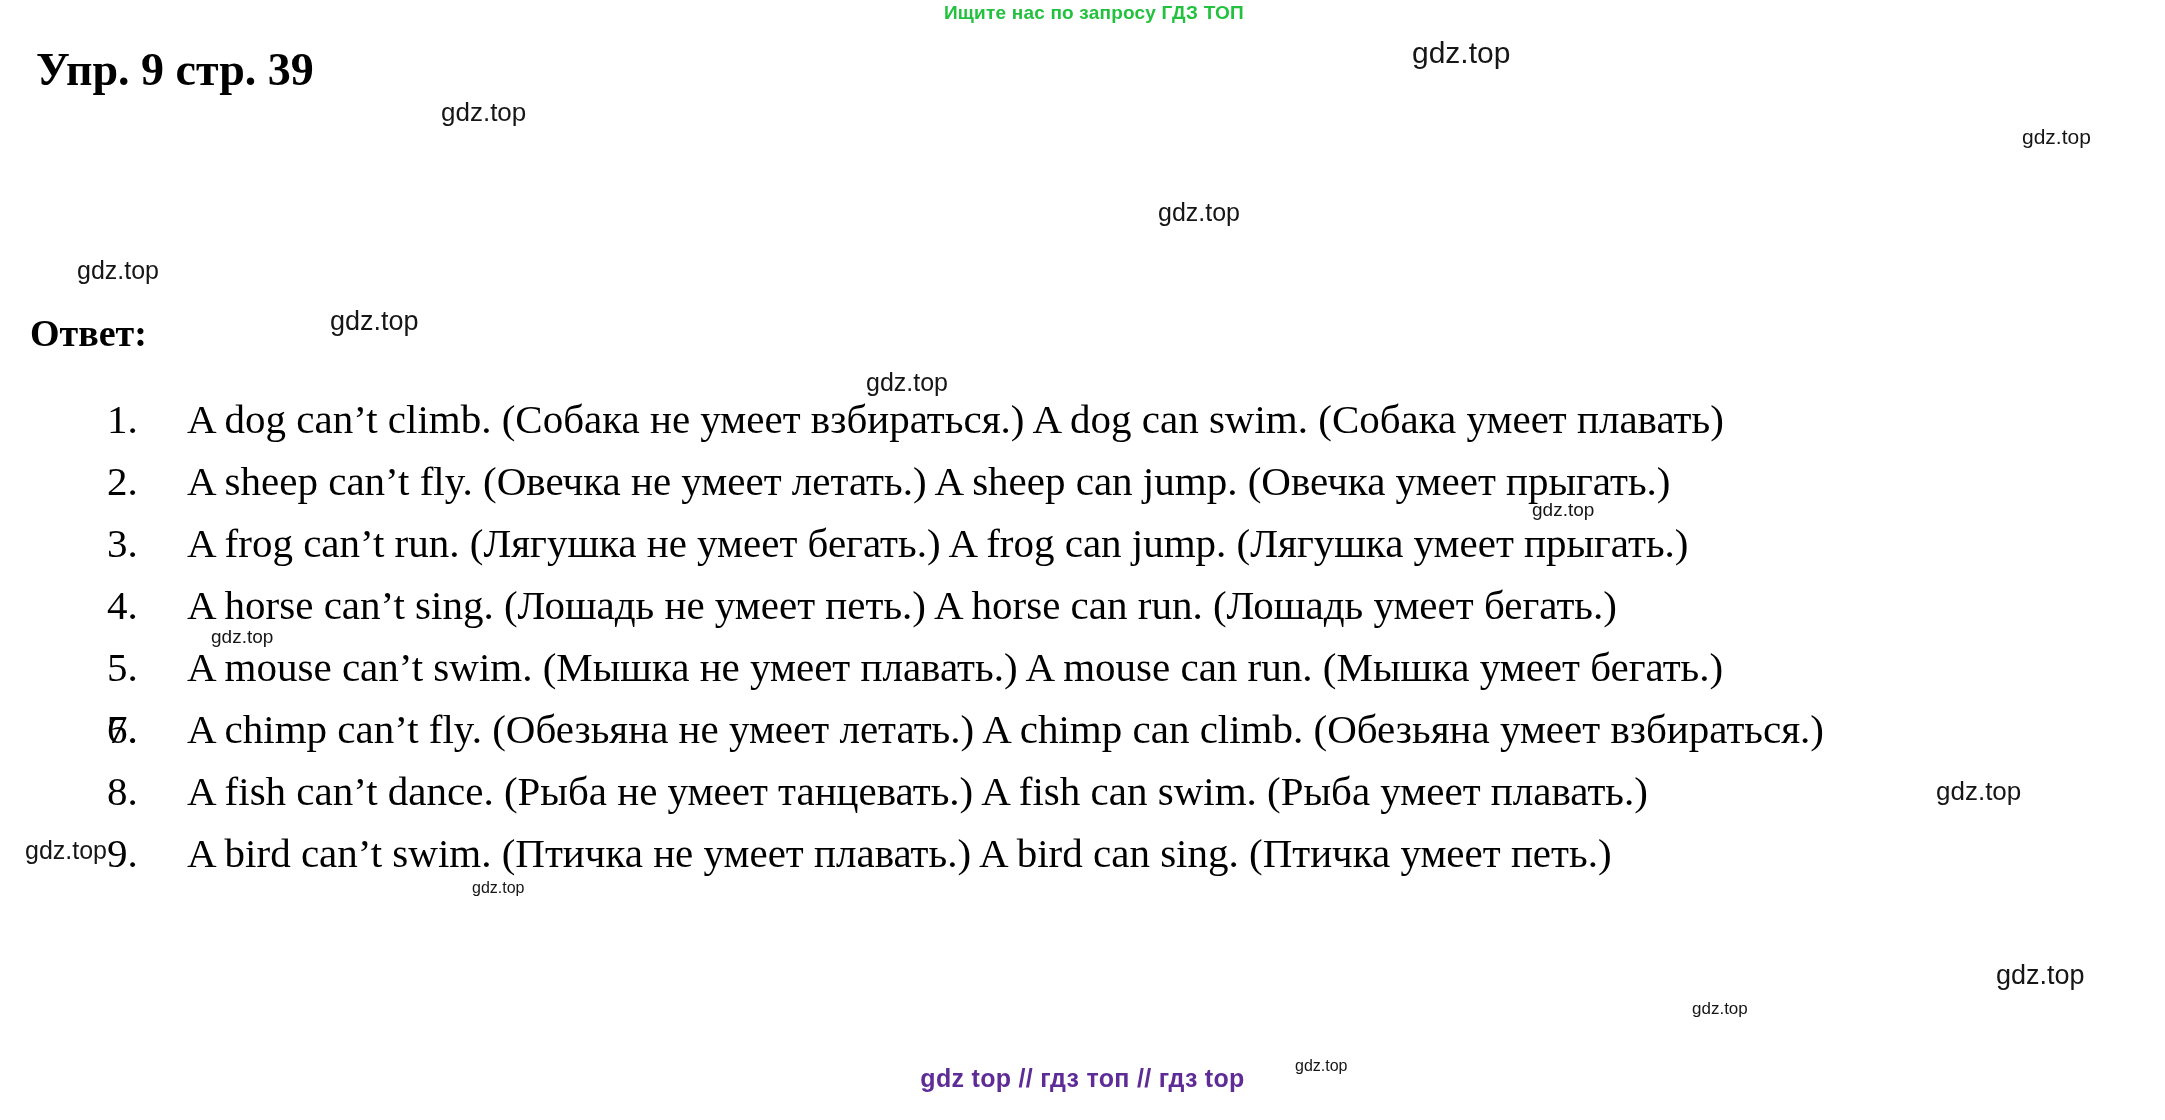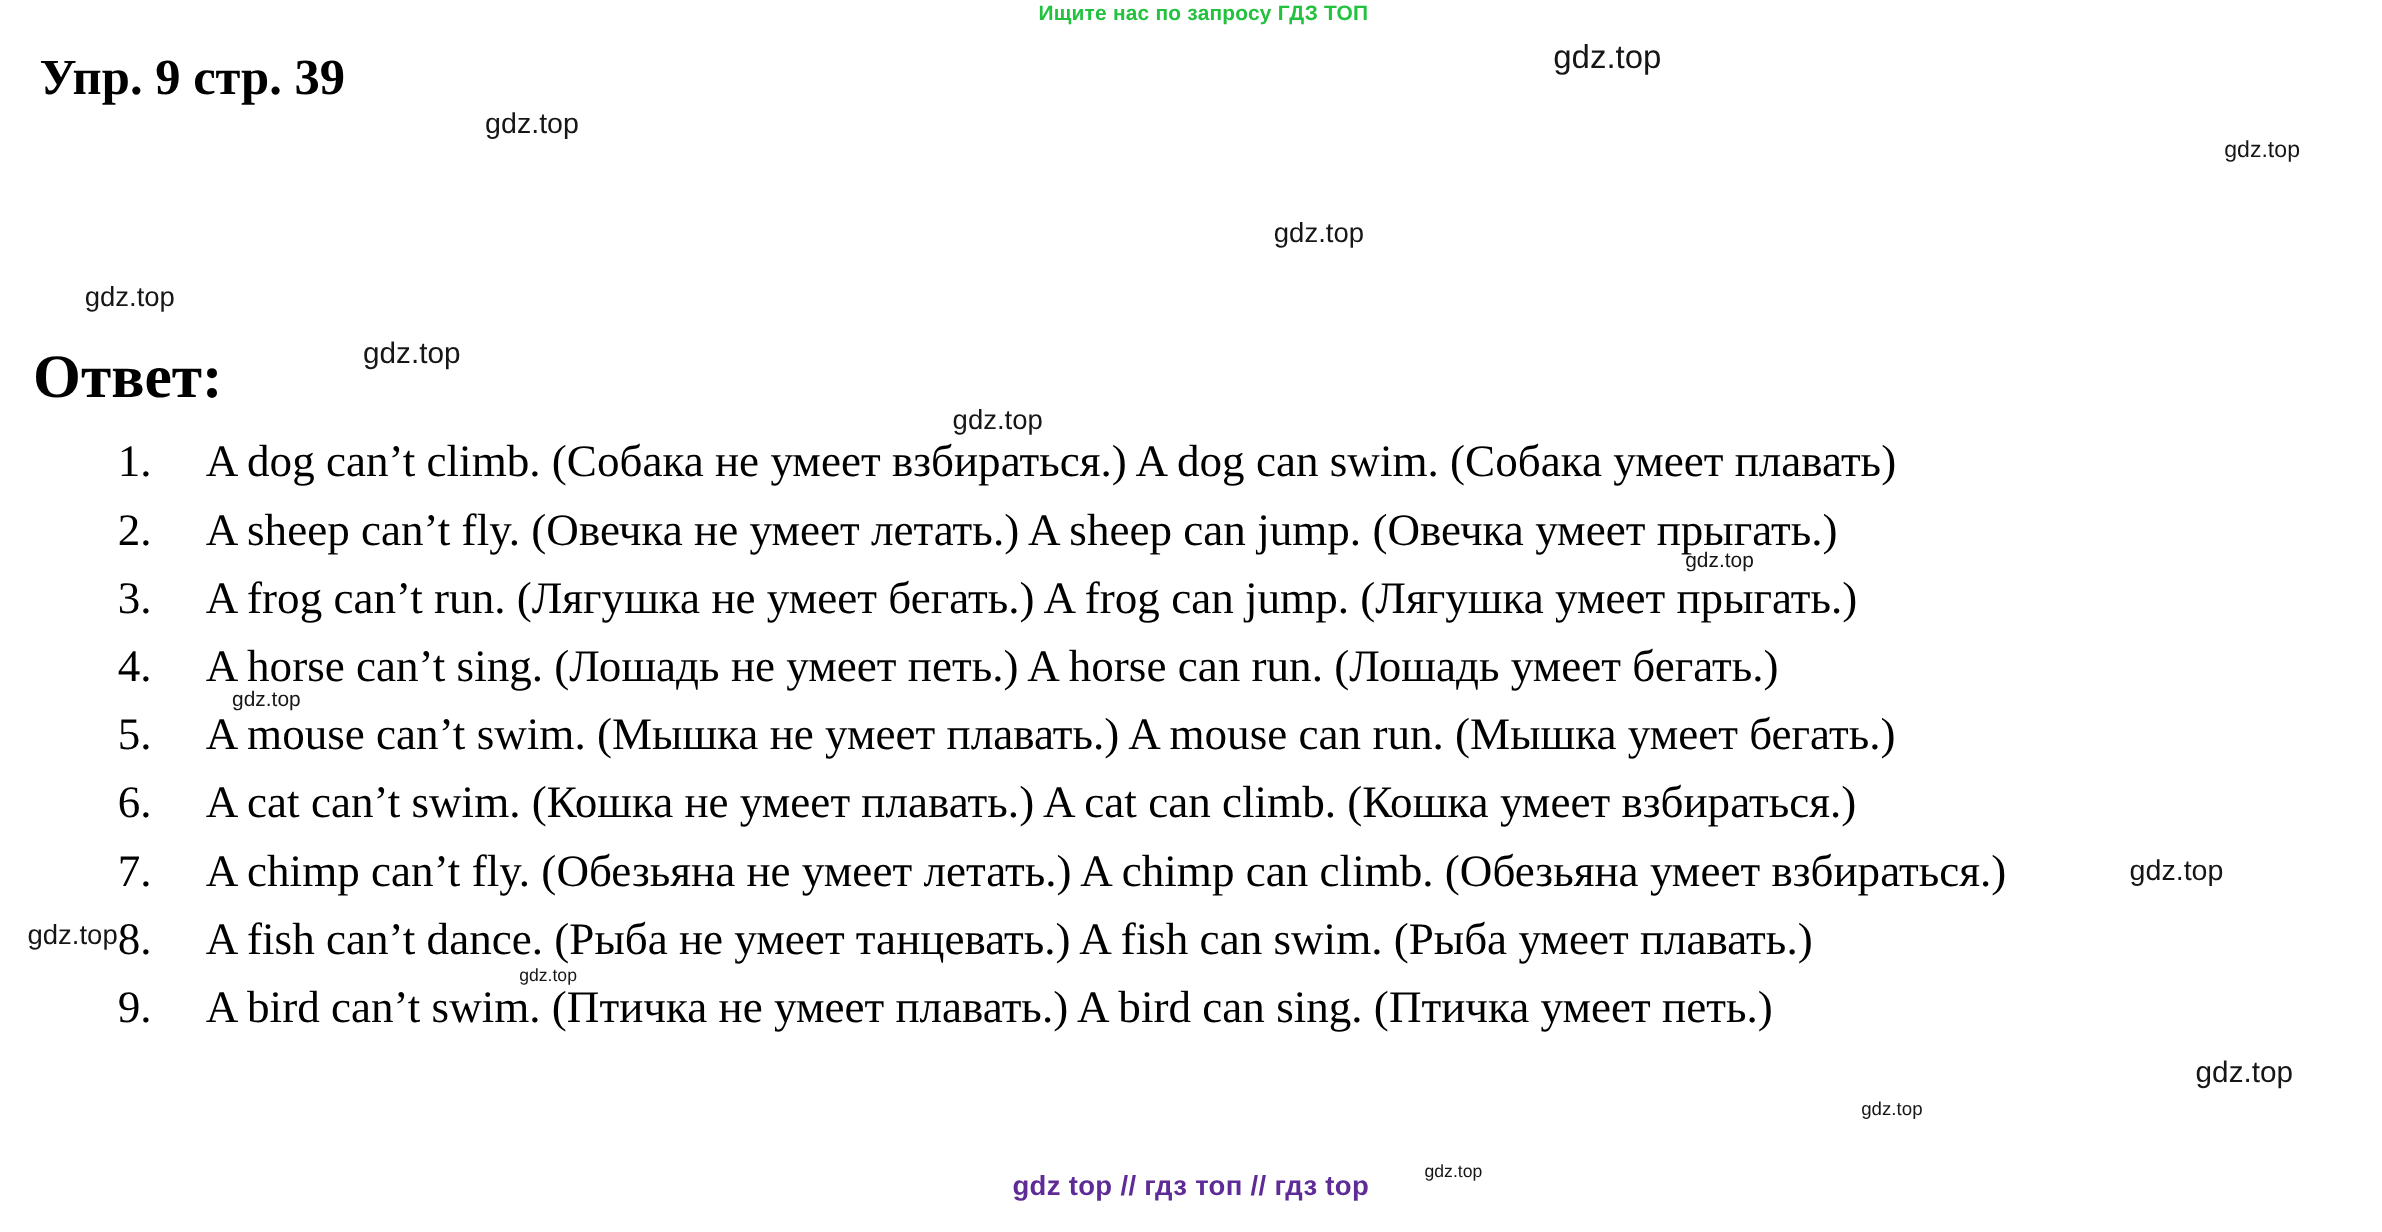--- a/index.html
+++ b/index.html
@@ -42,21 +42,21 @@
     width: 2105px;
     font-size: 42px;
     line-height: 66px;
   }
   .task b { font-weight: bold; }
   .answer-label {
     position: absolute;
     left: 30px;
     top: 314px;
     margin: 0;
-    font-size: 56px;
+    font-size: 38px;
     font-weight: bold;
     line-height: 1.05;
   }
   .answers {
     position: absolute;
     left: 0;
     top: 388px;
     margin: 0;
     padding: 0;
     list-style: none;
@@ -124,21 +124,20 @@
       <li>
         <span class="num">4.</span>
         <span class="answer-text">A horse can’t sing. (Лошадь не умеет петь.) A horse can run. (Лошадь умеет бегать.)</span>
       </li>
       <li>
         <span class="num">5.</span>
         <span class="answer-text">A mouse can’t swim. (Мышка не умеет плавать.) A mouse can run. (Мышка умеет бегать.)</span>
       </li>
       <li>
         <span class="num">6.</span>
-        <span class="answer-text">A cat can’t swim. (Кошка не умеет плавать.) A cat can climb. (Кошка умеет взбираться.)</span>
       </li>
       <li>
         <span class="num">7.</span>
         <span class="answer-text">A chimp can’t fly. (Обезьяна не умеет летать.) A chimp can climb. (Обезьяна умеет взбираться.)</span>
       </li>
       <li>
         <span class="num">8.</span>
         <span class="answer-text">A fish can’t dance. (Рыба не умеет танцевать.) A fish can swim. (Рыба умеет плавать.)</span>
       </li>
       <li>

